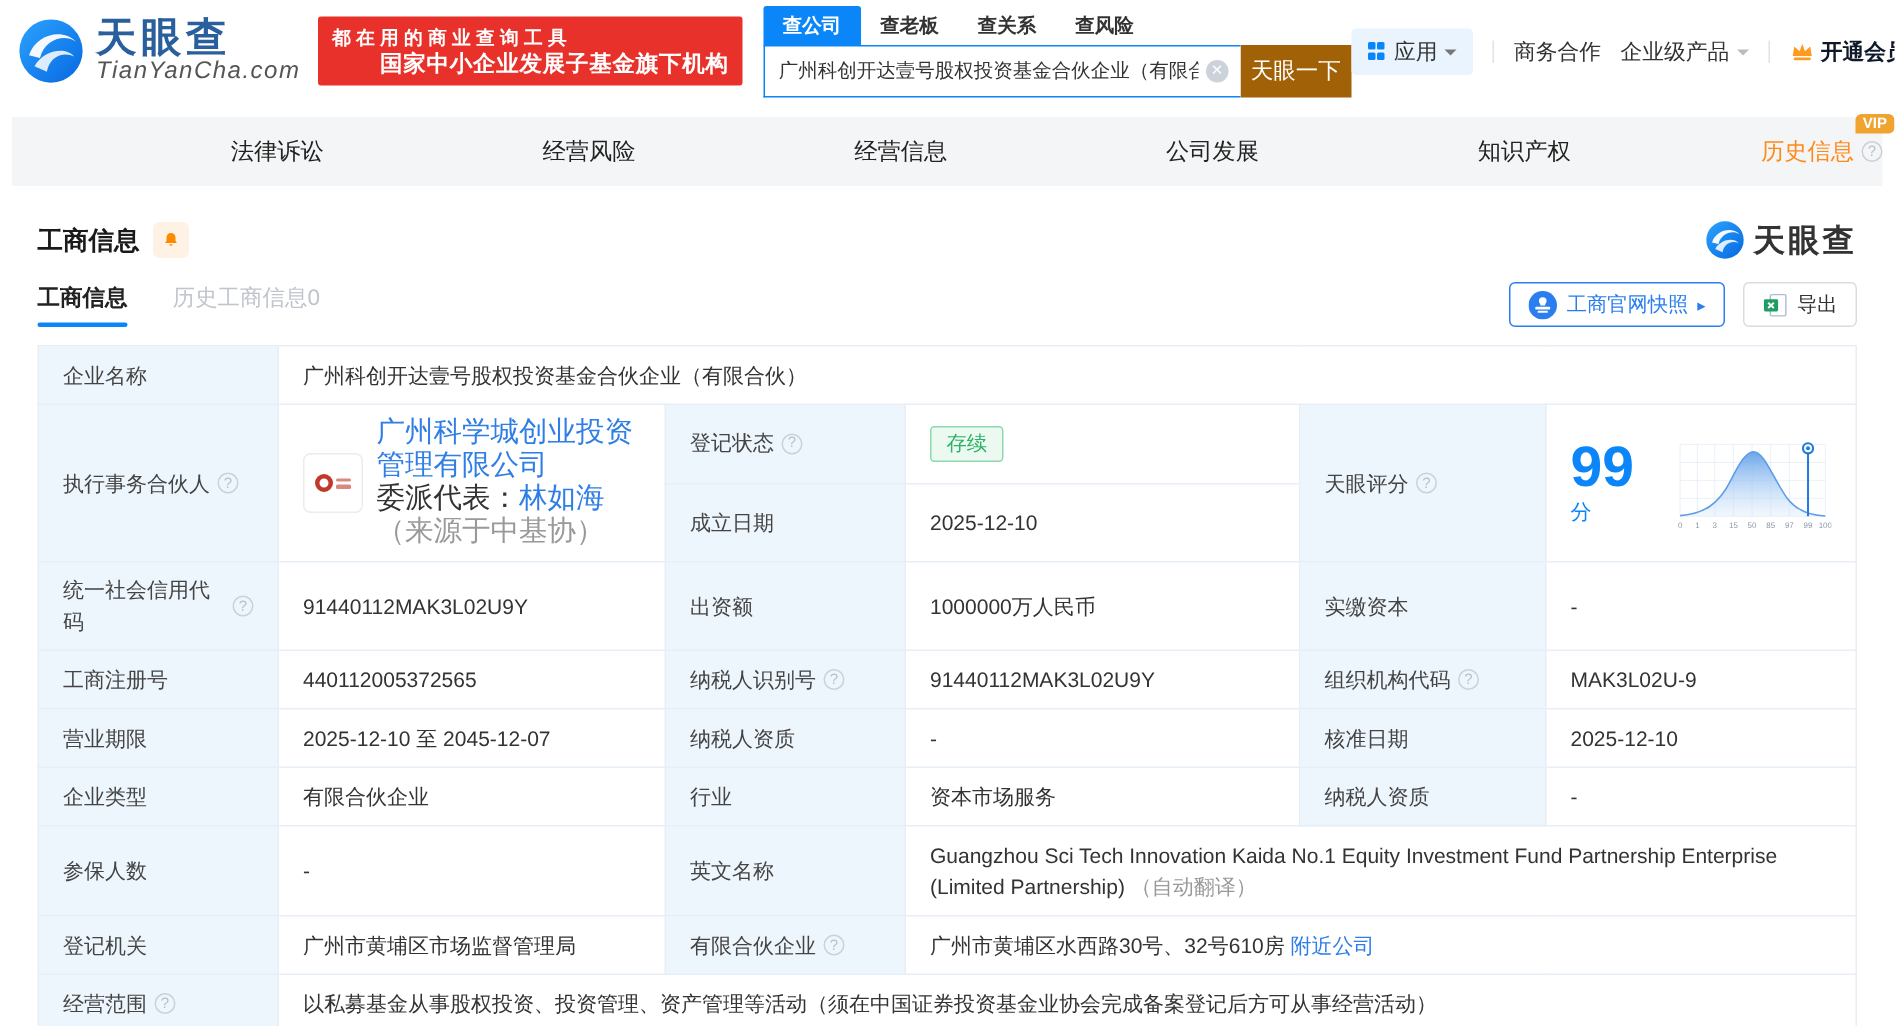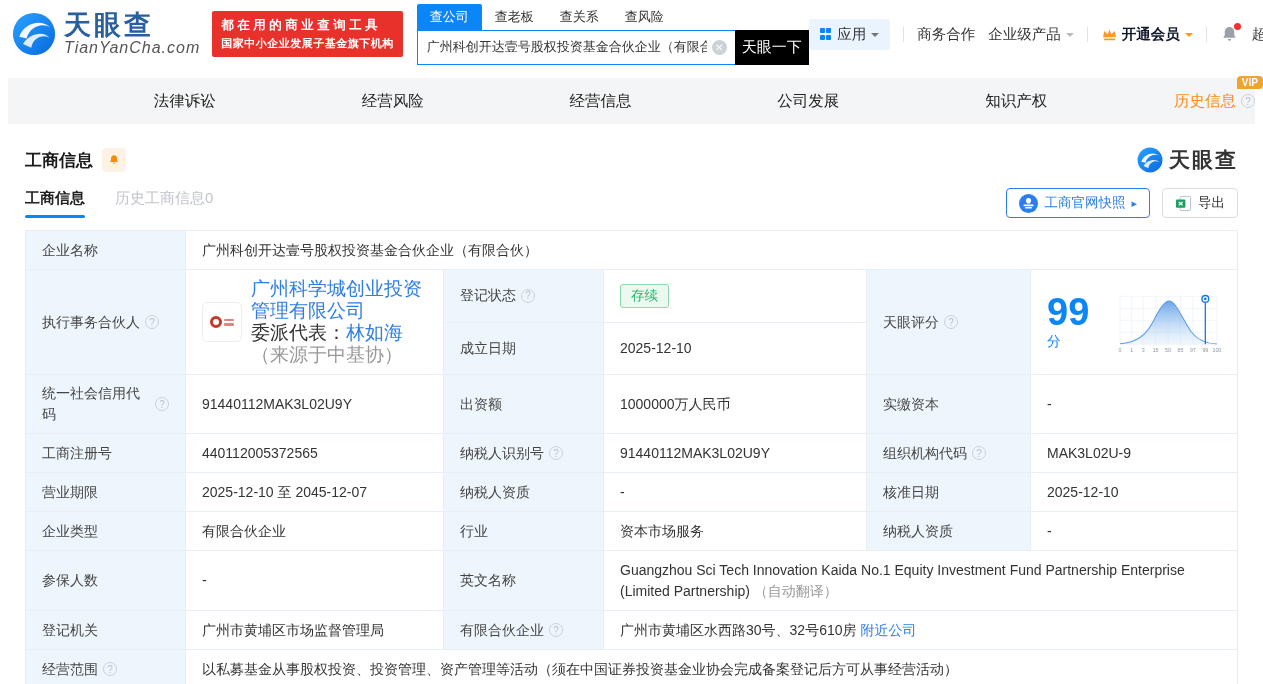--- a/index.html
+++ b/index.html
@@ -10,34 +10,34 @@
   .grey { color:#999; }
 
   
   .topbar { height:68px; display:flex; align-items:center; padding:0 12px; background:#fff; }
   .logo { display:flex; align-items:center; gap:8px; cursor:pointer; }
   .logo-cn { font-size:27px; font-weight:bold; color:#2a5f9e; letter-spacing:3px; line-height:28px; }
   .logo-en { font-size:16px; color:#555; letter-spacing:1px;font-style:italic; }
   .slogan { margin-left:12px; background:#e8312a; color:#fff; padding:5px 9px; border-radius:2px;
     font-weight:bold; line-height:18px; white-space:nowrap; }
   .slogan .l1 { font-size:12.5px; letter-spacing:3.5px; }
-  .slogan .l2 { font-size:11px; letter-spacing:0.5px; }
+  .slogan .l2 { font-size:15px; letter-spacing:0.5px;margin-left:32px; }
 
   .search-wrap { margin-left:14px; display:flex; flex-direction:column; }
-  .search-tabs { display:flex; font-size:13px; }
+  .search-tabs { display:flex; font-size:13px;font-weight:bold; }
   .search-tabs .stab { padding:4px 13px; cursor:pointer; color:#333; }
   .search-tabs .stab.active { background:#0b86f8; color:#fff; border-radius:2px 2px 0 0; }
   .search-row { display:flex; }
   .search-input-wrap { position:relative; width:318px; }
   .search-input-wrap input { width:100%; height:35px; border:1px solid #0b86f8; border-right:none;
     font-size:13px; padding:0 28px 0 9px; color:#333; outline:none;
     font-family:"Liberation Sans","DejaVu Sans",sans-serif; }
   .clear-ic { position:absolute; right:8px; top:10px; width:15px; height:15px; border-radius:50%;
     background:#ccd2d9; color:#fff; font-size:10px; line-height:15px; text-align:center; cursor:pointer; }
-  .search-btn { width:74px; height:35px; background:#000000; color:#fff; border:none; font-size:15px;
+  .search-btn { width:74px; height:35px; background:#a16207; color:#fff; border:none; font-size:15px;
     cursor:pointer; font-family:inherit; }
 
   .top-nav { margin-left:auto; display:flex; align-items:center; gap:13px; font-size:14.5px; white-space:nowrap; }
   .caret { display:inline-block; border:4px solid transparent; border-top-color:#777; margin-left:5px;
     transform:translateY(3px); }
   .caret.orange { border-top-color:#ff9a1f; }
   .caret.light { border-top-color:#bbb; }
   .nav-chip { display:flex; align-items:center; background:#e9f4ff; border-radius:3px; padding:6px 11px;
     cursor:pointer; color:#333; }
   .grid-icon { display:grid; grid-template-columns:5px 5px; gap:1.5px; margin-right:6px; }

